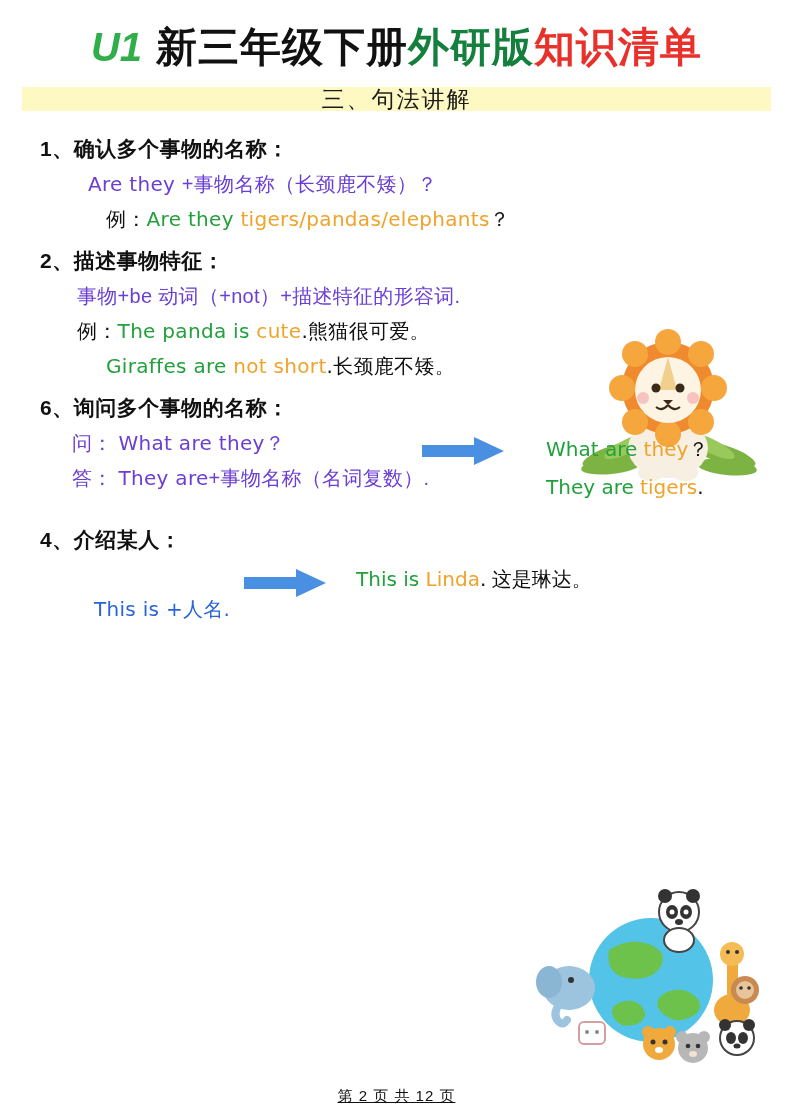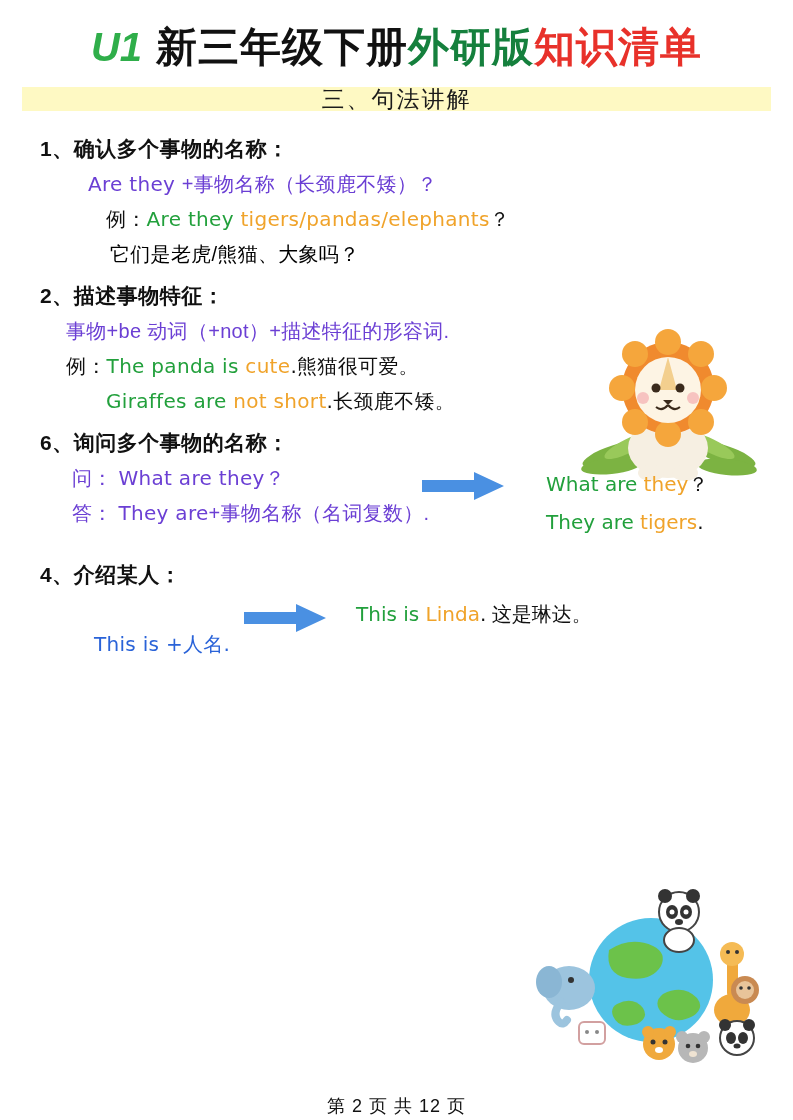--- a/index.html
+++ b/index.html
@@ -80,21 +80,21 @@
   .line {
     font-size: 20px;
     margin: 8px 0 8px 0;
     letter-spacing: 0.3px;
     line-height: 1.35;
   }
   .indent1 { margin-left: 62px; }
   .indent2 { margin-left: 46px; }
   .indent3 { margin-left: 80px; }
   .indent4 { margin-left: 34px; }
-  .indent5 { margin-left: 40px; }
+  .indent5 { margin-left: 51px; }
   .indent6 { margin-left: 84px; }
 
   .c-purple  { color: #6b3fd4; }
   .c-blue    { color: #2a63d8; margin-top: 30px; }
   .c-green   { color: #22a03c; }
   .c-orange  { color: #f0a32a; }
   .c-black   { color: #111111; }
 
   .en { font-family: "DejaVu Sans", sans-serif; }
 
@@ -130,27 +130,28 @@
     position: absolute;
     right: 22px;
     bottom: 48px;
     width: 240px;
     height: 210px;
   }
 
   
   .footer {
     position: absolute;
-    bottom: 2px;
+    bottom: 14px;
     left: 0;
     width: 100%;
     text-align: center;
-    font-size: 18px;
+    font-size: 15px;
     color: #111111;
     letter-spacing: 1px;
+    text-decoration: underline;
   }
 </style>
 </head>
 <body>
 
 <div class="header">
   <span class="hdr-u1">U1</span>
   <span class="hdr-black">新三年级下册</span>
   <span class="hdr-green">外研版</span>
   <span class="hdr-red">知识清单</span>
@@ -208,21 +209,20 @@
   <div class="item-title">1、确认多个事物的名称：</div>
 
   <div class="line indent1">
     <span class="c-purple en">Are they </span><span class="c-purple">+事物名称（长颈鹿不矮）？</span>
   </div>
 
   <div class="line indent3">
     <span class="c-black">例：</span><span class="c-green en">Are they </span><span class="c-orange en">tigers/pandas/elephants</span><span class="c-black">？</span>
   </div>
 
-  <div class="line indent6">它们是老虎/熊猫、大象吗？</div>
 
   <div class="item-title">2、描述事物特征：</div>
 
   <div class="line indent5 c-purple">事物+be 动词（+not）+描述特征的形容词.</div>
 
   <div class="line indent5">
     <span class="c-black">例：</span><span class="c-green en">The panda is </span><span class="c-orange en">cute</span><span class="c-black en">.</span><span class="c-black">熊猫很可爱。</span>
   </div>
 
   <div class="line indent3">

